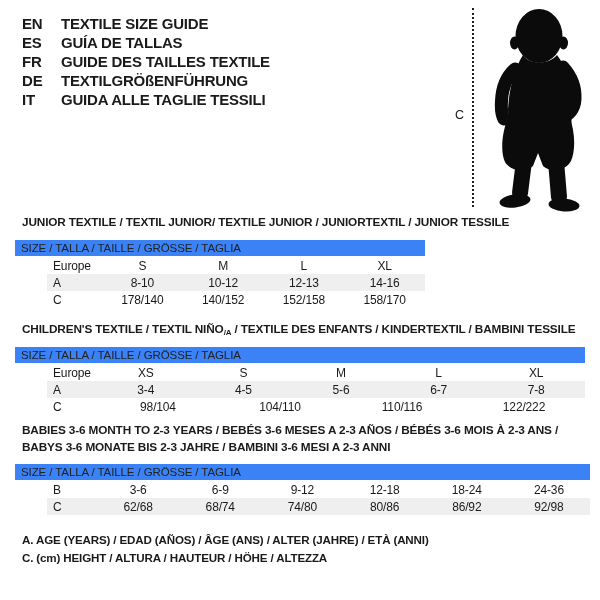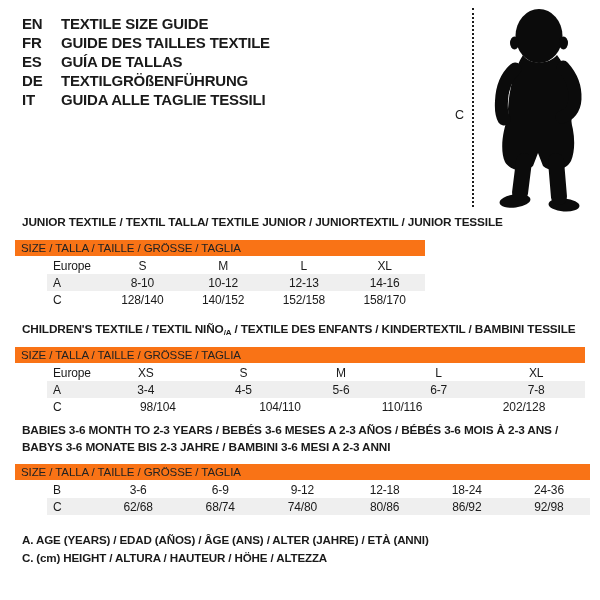--- a/index.html
+++ b/index.html
@@ -26,21 +26,21 @@
   .sec-heading sub{font-size:8px;vertical-align:-2px;}
   #heading-junior{top:215px;}
   #heading-children{top:322px;}
   #heading-babies{top:422px;line-height:17px;}
 
   
   .size-table{position:absolute;left:15px;}
   #table-junior{top:240px;width:410px;}
   #table-children{top:347px;width:570px;}
   #table-babies{top:464px;width:575px;}
-  .tbar{height:16px;background:#f97316;display:flex;align-items:center;padding-left:6px;font-size:11.5px;color:#222;letter-spacing:-0.1px;}
+  .tbar{height:16px;background:#3b82f6;display:flex;align-items:center;padding-left:6px;font-size:11.5px;color:#222;letter-spacing:-0.1px;}
   .tbody{margin-top:1px;}
   .trow{display:flex;height:17px;align-items:center;font-size:12px;letter-spacing:-0.15px;margin-left:32px;}
   .tbody .trow:nth-child(even){background:#efefef;}
   .tlabel{width:55px;padding-left:6px;box-sizing:border-box;}
   #table-children .tlabel,#table-babies .tlabel{width:50px;}
   .tcell{flex:1;text-align:center;}
 
   
   .legend{position:absolute;left:22px;top:531px;}
   .legend-line{font-weight:bold;font-size:11.6px;letter-spacing:-0.15px;line-height:18px;white-space:nowrap;}
@@ -49,26 +49,26 @@
 <body>
 
 <div class="canvas">
 
   <div class="langs">
     <div class="lang-row">
       <span class="lang-code">EN</span>
       <span class="lang-title">TEXTILE SIZE GUIDE</span>
     </div>
     <div class="lang-row">
+      <span class="lang-code">ES</span>
+      <span class="lang-title">GUÍA DE TALLAS</span>
+    </div>
+    <div class="lang-row">
       <span class="lang-code">FR</span>
       <span class="lang-title">GUIDE DES TAILLES TEXTILE</span>
-    </div>
-    <div class="lang-row">
-      <span class="lang-code">ES</span>
-      <span class="lang-title">GUÍA DE TALLAS</span>
     </div>
     <div class="lang-row">
       <span class="lang-code">DE</span>
       <span class="lang-title">TEXTILGRÖßENFÜHRUNG</span>
     </div>
     <div class="lang-row">
       <span class="lang-code">IT</span>
       <span class="lang-title">GUIDA ALLE TAGLIE TESSILI</span>
     </div>
   </div>
@@ -86,42 +86,42 @@
       <ellipse cx="85" cy="200" rx="15.5" ry="6.5" transform="rotate(4 85 200)"></ellipse>
     </g>
     <g fill="none" stroke="#0b0b0b" stroke-linecap="round">
       <path d="M36 64 C 27 72 23 84 22.5 96 C 22 104 22.5 110 25 114" stroke-width="13"></path>
       <path d="M84 62 C 93 72 96.5 84 96 94 C 95.5 104 90 110 83 112" stroke-width="13"></path>
       <path d="M45 156 L 41 188" stroke-width="16"></path>
       <path d="M77 156 L 80 192" stroke-width="16"></path>
     </g>
   </svg>
 
-  <div class="sec-heading" id="heading-junior">JUNIOR TEXTILE / TEXTIL TALLA/ TEXTILE JUNIOR / JUNIORTEXTIL / JUNIOR TESSILE</div>
+  <div class="sec-heading" id="heading-junior">JUNIOR TEXTILE / TEXTIL JUNIOR/ TEXTILE JUNIOR / JUNIORTEXTIL / JUNIOR TESSILE</div>
 
   <div class="size-table" id="table-junior">
     <div class="tbar">SIZE / TALLA / TAILLE / GRÖSSE / TAGLIA</div>
     <div class="tbody">
       <div class="trow">
         <span class="tlabel">Europe</span>
         <span class="tcell">S</span>
         <span class="tcell">M</span>
         <span class="tcell">L</span>
         <span class="tcell">XL</span>
       </div>
       <div class="trow">
         <span class="tlabel">A</span>
         <span class="tcell">8-10</span>
         <span class="tcell">10-12</span>
         <span class="tcell">12-13</span>
         <span class="tcell">14-16</span>
       </div>
       <div class="trow">
         <span class="tlabel">C</span>
-        <span class="tcell">128/140</span>
+        <span class="tcell">178/140</span>
         <span class="tcell">140/152</span>
         <span class="tcell">152/158</span>
         <span class="tcell">158/170</span>
       </div>
     </div>
   </div>
 
   <div class="sec-heading" id="heading-children">
     <span>CHILDREN'S TEXTILE / TEXTIL NIÑO</span><sub>/A</sub><span> / TEXTILE DES ENFANTS / KINDERTEXTIL / BAMBINI TESSILE</span>
   </div>
@@ -143,21 +143,21 @@
         <span class="tcell">4-5</span>
         <span class="tcell">5-6</span>
         <span class="tcell">6-7</span>
         <span class="tcell">7-8</span>
       </div>
       <div class="trow">
         <span class="tlabel">C</span>
         <span class="tcell">98/104</span>
         <span class="tcell">104/110</span>
         <span class="tcell">110/116</span>
-        <span class="tcell">202/128</span>
+        <span class="tcell">122/222</span>
       </div>
     </div>
   </div>
 
   <div class="sec-heading" id="heading-babies">
     <div>BABIES 3-6 MONTH TO 2-3 YEARS / BEBÉS 3-6 MESES A 2-3 AÑOS / BÉBÉS 3-6 MOIS À 2-3 ANS /</div>
     <div>BABYS 3-6 MONATE BIS 2-3 JAHRE / BAMBINI 3-6 MESI A 2-3 ANNI</div>
   </div>
 
   <div class="size-table" id="table-babies">

